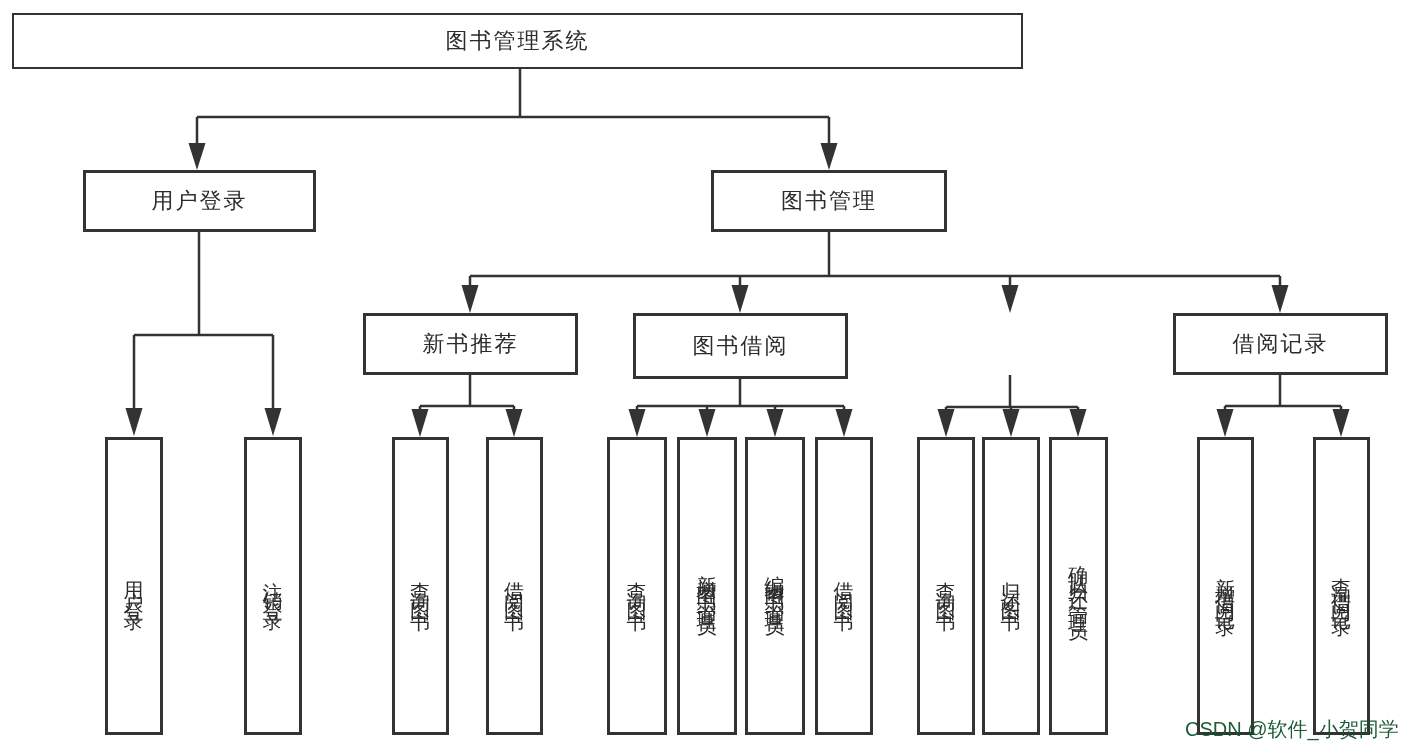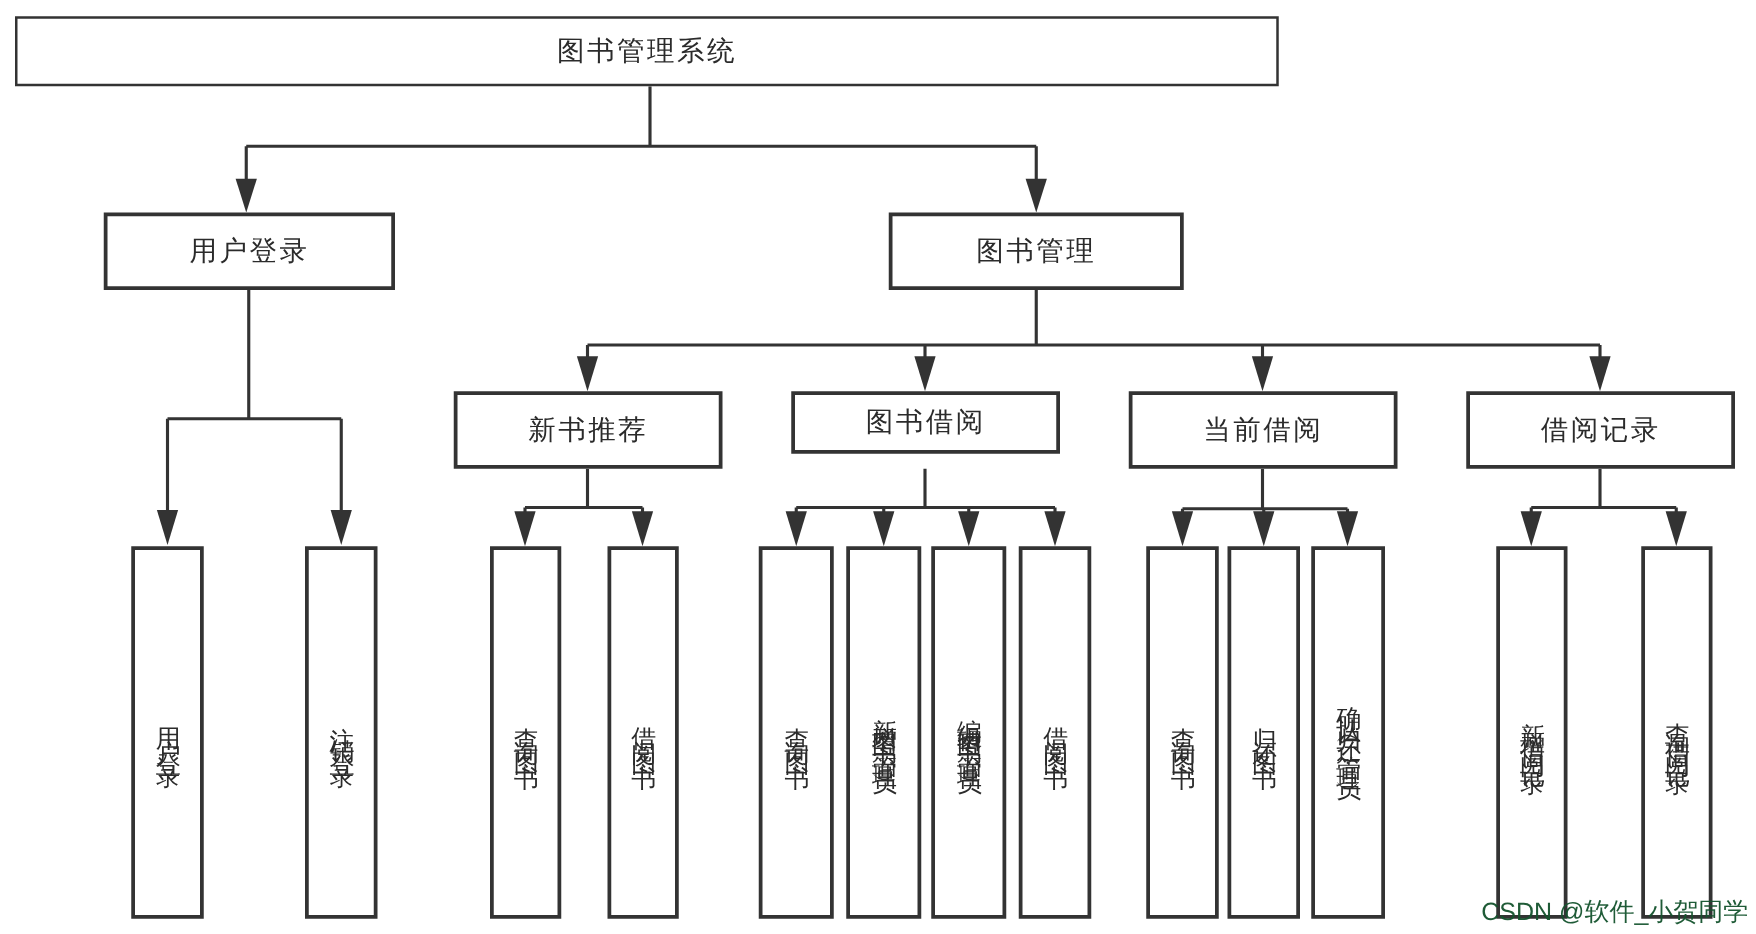--- a/index.html
+++ b/index.html
@@ -115,25 +115,22 @@
   <div class="node hbox" style="left:83px; top:170px; width:233px; height:62px;">
     <span>用户登录</span>
   </div>
   <div class="node hbox" style="left:363px; top:313px; width:215px; height:62px;">
     <span>新书推荐</span>
   </div>
 
   <div class="node hbox" style="left:711px; top:170px; width:236px; height:62px;">
     <span>图书管理</span>
   </div>
-  <div class="node hbox" style="left:633px; top:313px; width:215px; height:50px;">
+  <div class="node hbox" style="left:633px; top:313px; width:215px; height:66px;">
     <span>图书借阅</span>
-  </div>
-  <div class="node hbox" style="left:903px; top:313px; width:215px; height:62px;">
-    <span>当前借阅</span>
   </div>
   <div class="node hbox" style="left:1173px; top:313px; width:215px; height:62px;">
     <span>借阅记录</span>
   </div>
 
   <div class="node vbox" style="left:105px; top:437px; width:58px; height:298px;">
     <span class="vtext">用户登录</span>
   </div>
   <div class="node vbox" style="left:244px; top:437px; width:58px; height:298px;">
     <span class="vtext">注销登录</span>

